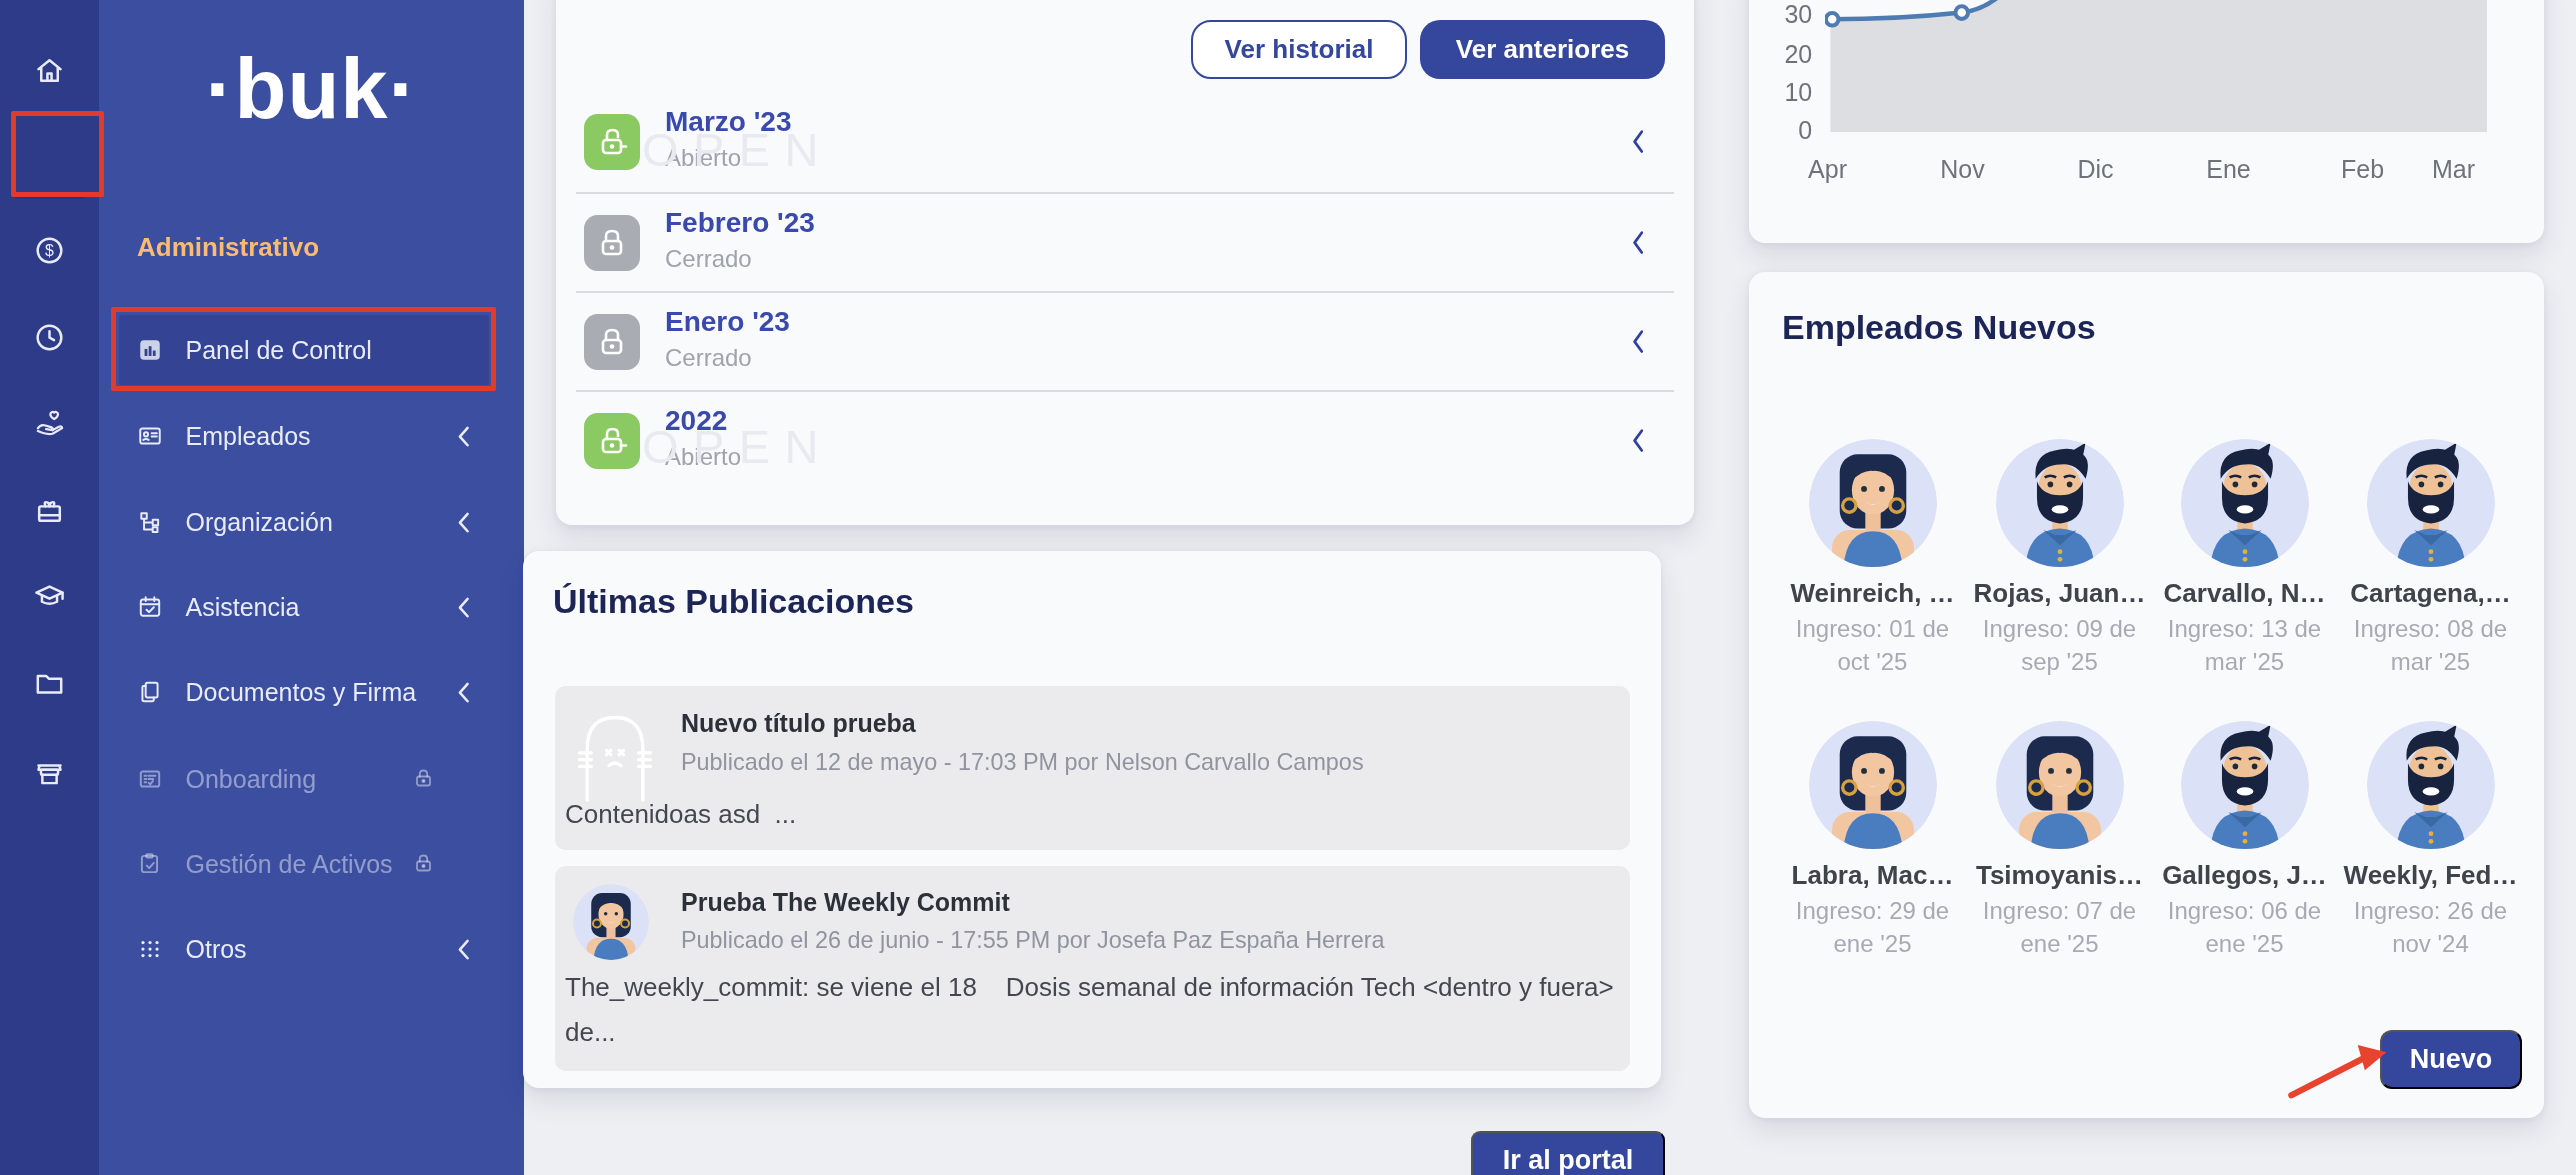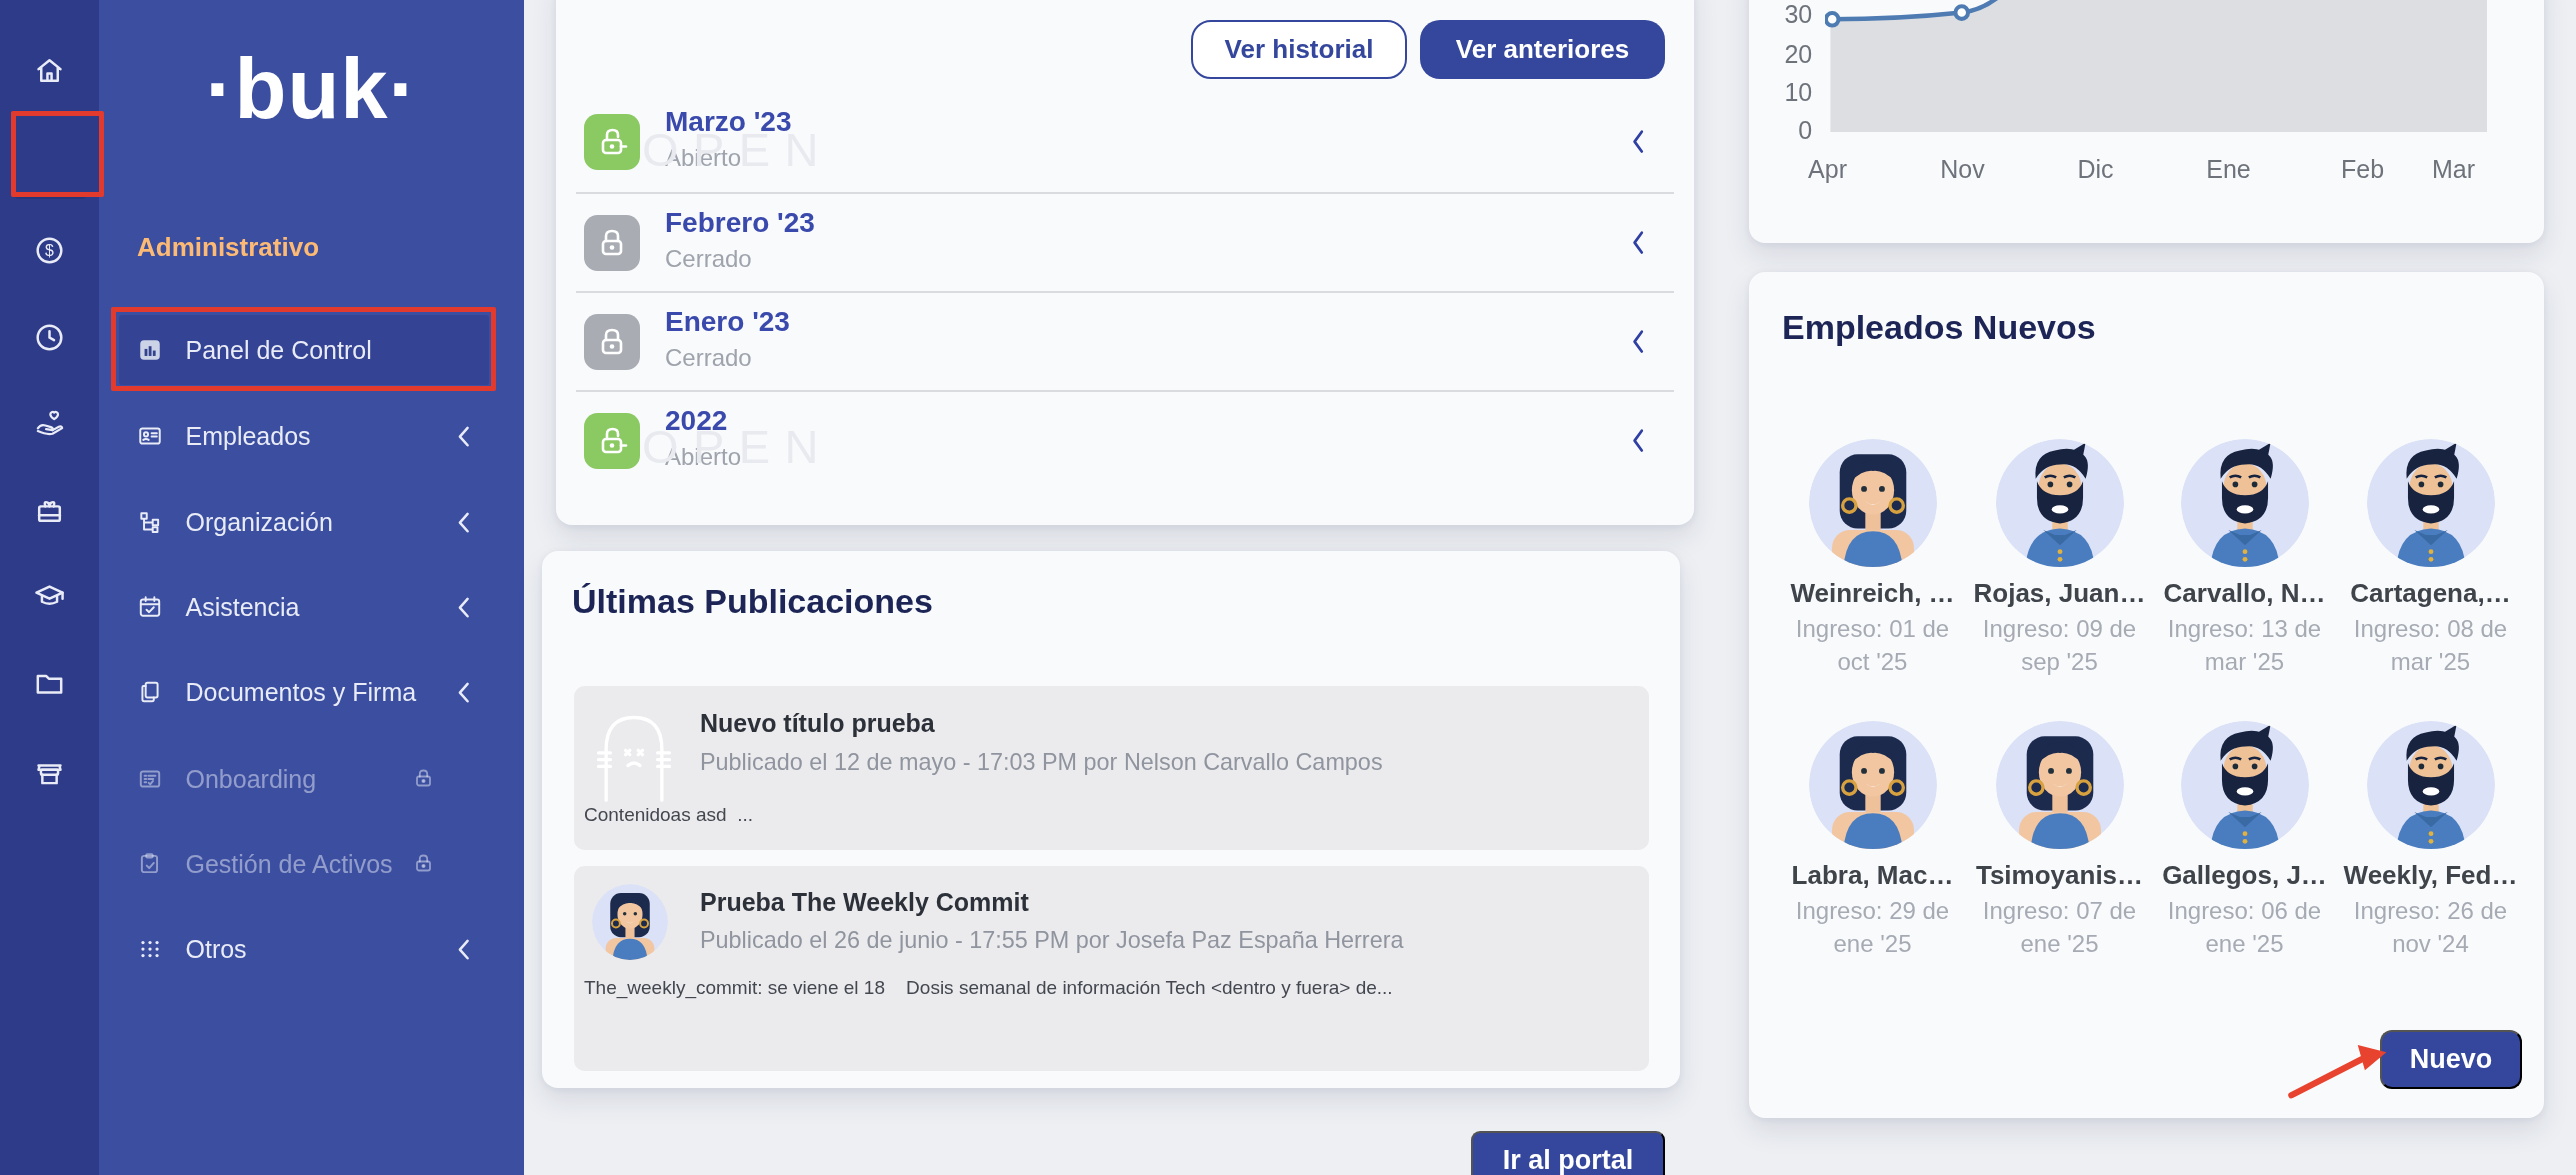--- a/index.html
+++ b/index.html
@@ -25,21 +25,21 @@
   .menu-row .mi{width:26px;height:26px;flex:0 0 26px;display:flex;}
   .menu-row .mi svg{width:100%;height:100%;}
   .menu-row .chev{position:absolute;left:320px;top:9px;width:13.5px;height:21.6px;}
   .menu-row .lock{position:absolute;left:275px;top:7.2px;width:24px;height:24px;}
   .menu-row.disabled{color:rgba(233,236,247,0.5);}
 
   
   .card{position:absolute;background:#f9fafc;border-radius:16px;
         box-shadow:0 12.6px 27px rgba(30,40,80,0.10),0 1.8px 7.2px rgba(30,40,80,0.06);}
   .card-periods{left:556px;top:-27px;width:1138px;height:552px;}
-  .card-pubs{left:542px;top:551px;width:1138px;height:537px;}
+  .card-pubs{left:523px;top:551px;width:1138px;height:537px;}
   .card-chart{left:1749px;top:-36px;width:795px;height:279px;}
   .card-emps{left:1749px;top:272px;width:795px;height:846px;}
 
   
   .btn{display:flex;align-items:center;justify-content:center;border-radius:20px;font-weight:700;cursor:pointer;}
   .btn-outline{position:absolute;left:635px;top:47px;width:216px;height:59px;background:#fff;
                border:2.2px solid #35479c;color:#35479c;font-size:26px;}
   .btn-fill{position:absolute;left:864px;top:47px;width:245px;height:59px;background:#35479c;color:#fff;font-size:26px;border:none;}
   .p-row{position:absolute;left:0;width:1138px;height:97px;cursor:pointer;}
   .p-icon{position:absolute;left:28px;top:20.7px;width:56px;height:56px;border-radius:13.5px;z-index:2;
@@ -52,21 +52,21 @@
   .p-chev{position:absolute;left:1075px;top:36px;width:14.4px;height:25px;}
   .divider{position:absolute;left:20px;width:1098px;height:1.8px;background:#d9dbdf;}
   .watermark{position:absolute;left:86px;font-size:47px;font-weight:400;letter-spacing:14.4px;
              color:#e8eaef;z-index:1;}
 
   
   .h-card{position:absolute;font-size:34px;font-weight:700;color:#1c2556;}
   .post{position:absolute;left:32px;width:1075px;background:#ebebee;border-radius:10.8px;cursor:pointer;}
   .post-title{position:absolute;left:126px;font-size:25px;font-weight:700;color:#2c3038;}
   .post-meta{position:absolute;left:126px;font-size:23.4px;color:#8f949e;}
-  .post-content{position:absolute;left:10px;font-size:19px;color:#43474f;line-height:45px;
+  .post-content{position:absolute;left:10px;font-size:26px;color:#43474f;line-height:45px;
                 width:1057px;white-space:pre-wrap;}
   .cat-ic{position:absolute;left:21.6px;top:23.4px;width:76px;height:101px;}
   .post-avatar{position:absolute;left:18px;top:18px;width:76px;height:76px;border-radius:50%;overflow:hidden;}
   .btn-portal{position:absolute;left:1471px;top:1131px;width:194px;height:59px;background:#35479c;
               color:#fff;font-size:27px;border-radius:9px;}
 
   
   .plot{position:absolute;left:76px;top:36px;width:662px;height:132px;}
   .ytick{position:absolute;left:7.2px;width:56px;text-align:right;font-size:25px;color:#6e727a;}
   .xtick{position:absolute;top:191px;width:81px;text-align:center;font-size:25px;color:#6e727a;}

